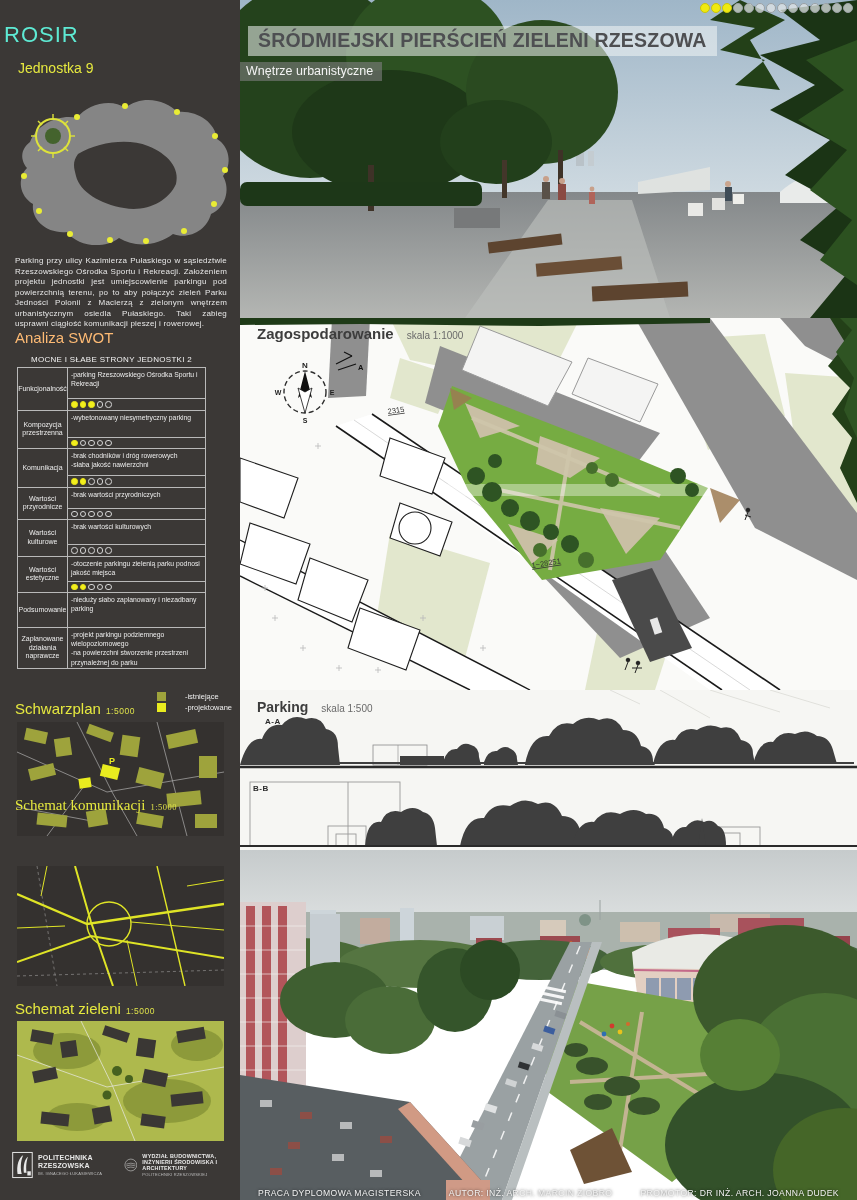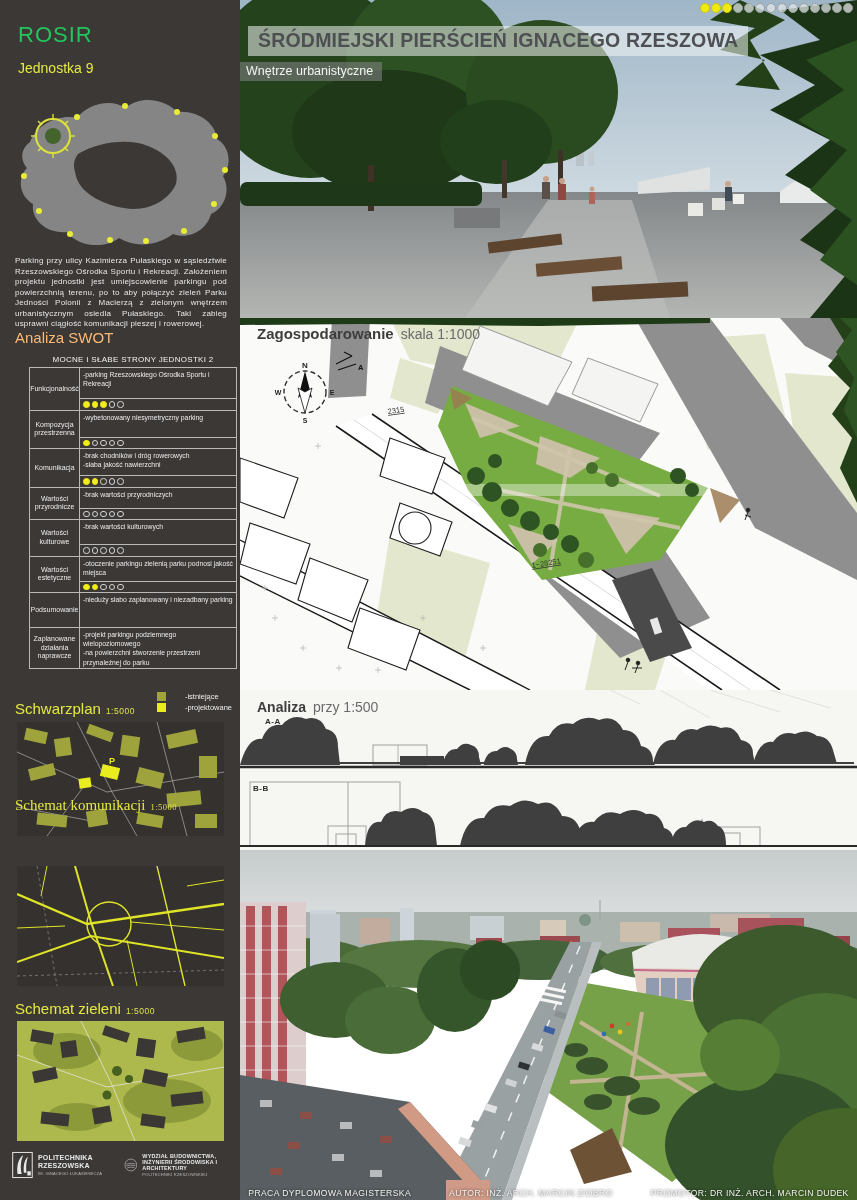--- a/index.html
+++ b/index.html
@@ -1,27 +1,27 @@
 <!DOCTYPE html>
 <html><head>
 <meta charset="utf-8">
 <style>
   html,body{margin:0;padding:0;background:#222;}
   *{box-sizing:border-box;}
   #poster{position:relative;width:857px;height:1200px;background:#3b3836;overflow:hidden;
     font-family:"Liberation Sans","DejaVu Sans",sans-serif;}
   
   #sidebar{position:absolute;left:0;top:0;width:240px;height:1200px;background:#3b3836;}
-  .rosir{position:absolute;left:18px;top:22px;font-size:22px;letter-spacing:1px;color:#22c55e;}
+  .rosir{position:absolute;left:4px;top:22px;font-size:22px;letter-spacing:1px;color:#5eead4;}
   .unit{position:absolute;left:18px;top:60px;font-size:14px;color:#e6e93f;}
   .unitmap{position:absolute;left:6px;top:84px;width:228px;height:168px;}
   .desc{position:absolute;left:15px;top:256px;width:212px;font-size:8px;line-height:1.32;
     color:#e8e8e8;text-align:justify;letter-spacing:.2px;}
   .analiza{position:absolute;left:15px;top:329px;font-size:15px;color:#fdba74;}
-  .swot-wrap{position:absolute;left:17px;top:355px;width:208px;color:#ececec;margin-left:12px;}
+  .swot-wrap{position:absolute;left:17px;top:355px;width:189px;color:#ececec;}
   .swot-title{font-size:8px;text-align:center;letter-spacing:.3px;margin-bottom:3px;color:#f2f2f2;}
   .swot-table{border:1px solid #b9b9b9;}
   .swot-row{display:flex;border-bottom:1px solid #b9b9b9;}
   .swot-row:last-child{border-bottom:none;}
   .swot-label{width:50px;border-right:1px solid #b9b9b9;display:flex;align-items:center;
     justify-content:center;text-align:center;font-size:7px;line-height:1.2;padding:2px 1px;}
   .swot-content{flex:1;display:flex;flex-direction:column;}
   .swot-text{padding:2px 3px 1px 3px;flex:1;font-size:6.8px;line-height:1.35;white-space:pre-line;}
   .swot-dots{border-top:1px solid #b9b9b9;padding:2px 3px;display:flex;gap:2px;align-items:center;}
   .dot{width:6.5px;height:6.5px;border-radius:50%;border:1px solid #d6d6d6;}
@@ -51,26 +51,26 @@
   .render svg,.plan svg,.aerial svg{position:absolute;left:0;top:0;}
   .titlebar{position:absolute;left:8px;top:26px;background:rgba(243,245,246,.55);
     padding:3px 10px 4px 10px;font-size:19.5px;font-weight:bold;color:#4e4f52;
     letter-spacing:.2px;white-space:nowrap;}
   .subtitlebar{position:absolute;left:0;top:62px;background:rgba(125,125,125,.62);
     padding:2px 9px 3px 6px;font-size:12.5px;color:#f4f4f4;white-space:nowrap;}
   .pdots{position:absolute;right:4px;top:3px;display:flex;gap:1px;}
   .pdot{width:10px;height:10px;border-radius:50%;border:1px solid #9aa0a4;background:rgba(225,229,231,.75);}
   .pdot.on{background:#f0ea10;border-color:#c8c40e;}
   .plan-title{position:absolute;left:17px;top:7px;font-size:15px;font-weight:bold;color:#3d3d3d;}
-  .plan-title .scale,.views-title .scale{font-size:14px;font-weight:normal;color:#6a6a6a;margin-left:7px;}
+  .plan-title .scale,.views-title .scale{font-size:10px;font-weight:normal;color:#6a6a6a;margin-left:13px;}
   .views-title{position:absolute;left:17px;top:9px;font-size:14px;font-weight:bold;color:#3d3d3d;}
   .sec-label{position:absolute;font-size:8px;font-weight:bold;color:#2c2c2c;letter-spacing:.5px;}
   .sec-aa{left:25px;top:27px;} .sec-bb{left:13px;top:94px;}
   .views svg{position:absolute;}
-  .footerbar{position:absolute;left:0;bottom:2px;width:100%;display:flex;gap:38px;
+  .footerbar{position:absolute;left:0;bottom:2px;width:100%;display:flex;gap:28px;
     justify-content:center;font-size:8.6px;color:#f2f2f2;letter-spacing:.4px;
     text-shadow:0 0 3px rgba(0,0,0,.7);}
 </style>
 </head>
 <body>
 
 <div id="poster">
 
   <div id="sidebar">
     <div class="rosir">ROSIR</div>
@@ -387,21 +387,21 @@
         <rect x="493" y="194" width="11" height="10" fill="#eeeeea"></rect>
         <circle cx="306" cy="179" r="3" fill="#c8a08a"></circle>
           <rect x="302" y="182" width="8" height="17" fill="#595149"></rect>
         <circle cx="322" cy="181" r="3" fill="#c8a08a"></circle>
           <rect x="318" y="184" width="8" height="16" fill="#8a4a42"></rect>
         <circle cx="352" cy="189" r="2.4" fill="#c8a08a"></circle>
           <rect x="349" y="192" width="6" height="12" fill="#b0645a"></rect>
         <circle cx="488" cy="184" r="3" fill="#caa58e"></circle>
           <rect x="485" y="187" width="7" height="14" fill="#3f4c57"></rect>
       </svg>
-      <div class="titlebar">ŚRÓDMIEJSKI PIERŚCIEŃ IGNACEGO RZESZOWA</div>
+      <div class="titlebar">ŚRÓDMIEJSKI PIERŚCIEŃ ZIELENI RZESZOWA</div>
       <div class="subtitlebar">Wnętrze urbanistyczne</div>
       <div class="pdots" id="progress-dots">
           <div class="pdot on"></div>
           <div class="pdot on"></div>
           <div class="pdot on"></div>
           <div class="pdot"></div>
           <div class="pdot"></div>
           <div class="pdot"></div>
           <div class="pdot"></div>
           <div class="pdot"></div>
@@ -591,21 +591,21 @@
         <g fill="#3f3f3f">
           <path d="M125,156 q2,-26 16,-24 q6,-14 20,-10 q12,-8 22,0 q10,2 12,16 l2,18 Z"></path>
           <path d="M220,156 q6,-30 24,-28 q8,-16 26,-12 q14,-10 28,-2 q16,-6 24,12 q14,0 18,14 q10,2 12,16 Z"></path>
           <path d="M332,156 q6,-26 22,-24 q10,-14 26,-8 q14,-8 26,0 q14,-2 18,14 q10,2 10,18 Z"></path>
           <path d="M430,156 q4,-20 16,-19 q8,-10 18,-5 q8,-4 14,4 q8,2 8,20 Z"></path>
           <polygon points="462,128 466,156 458,156"></polygon>
         </g>
         <line x1="0" y1="156" x2="617" y2="156" stroke="#2a2a2a" stroke-width="2.2"></line>
       </svg>
       <div class="views-title">
-        <span>Analiza</span><span class="scale">przy 1:500</span>
+        <span>Parking</span><span class="scale">skala 1:500</span>
       </div>
       <div class="sec-label sec-aa">A-A</div>
       <div class="sec-label sec-bb">B-B</div>
     </div>
 
     <div class="aerial">
       <svg width="617" height="350" viewBox="0 0 617 350" preserveAspectRatio="none">
         <defs>
           <linearGradient id="asky" x1="0" y1="0" x2="0" y2="1">
             <stop offset="0" stop-color="#c6cbcc"></stop>
@@ -743,18 +743,18 @@
           <rect x="48" y="292" width="12" height="7" fill="#8c4f47"></rect>
             <rect x="92" y="304" width="12" height="7" fill="#b8babb"></rect>
           <rect x="30" y="318" width="12" height="7" fill="#8c4f47"></rect>
             <rect x="130" y="320" width="12" height="7" fill="#b8babb"></rect>
         </g>
         <rect x="206" y="330" width="44" height="20" fill="#cf9a87"></rect>
       </svg>
       <div class="footerbar">
         <span>PRACA DYPLOMOWA MAGISTERSKA</span>
         <span>AUTOR: INŻ. ARCH. MARCIN ZIOBRO</span>
-        <span>PROMOTOR: DR INŻ. ARCH. MARCIN DUDEK</span>
+        <span>PROMOTOR: DR INŻ. ARCH. JOANNA DUDEK</span>
       </div>
     </div>
 
   </div>
 </div>
 
 </body></html>

